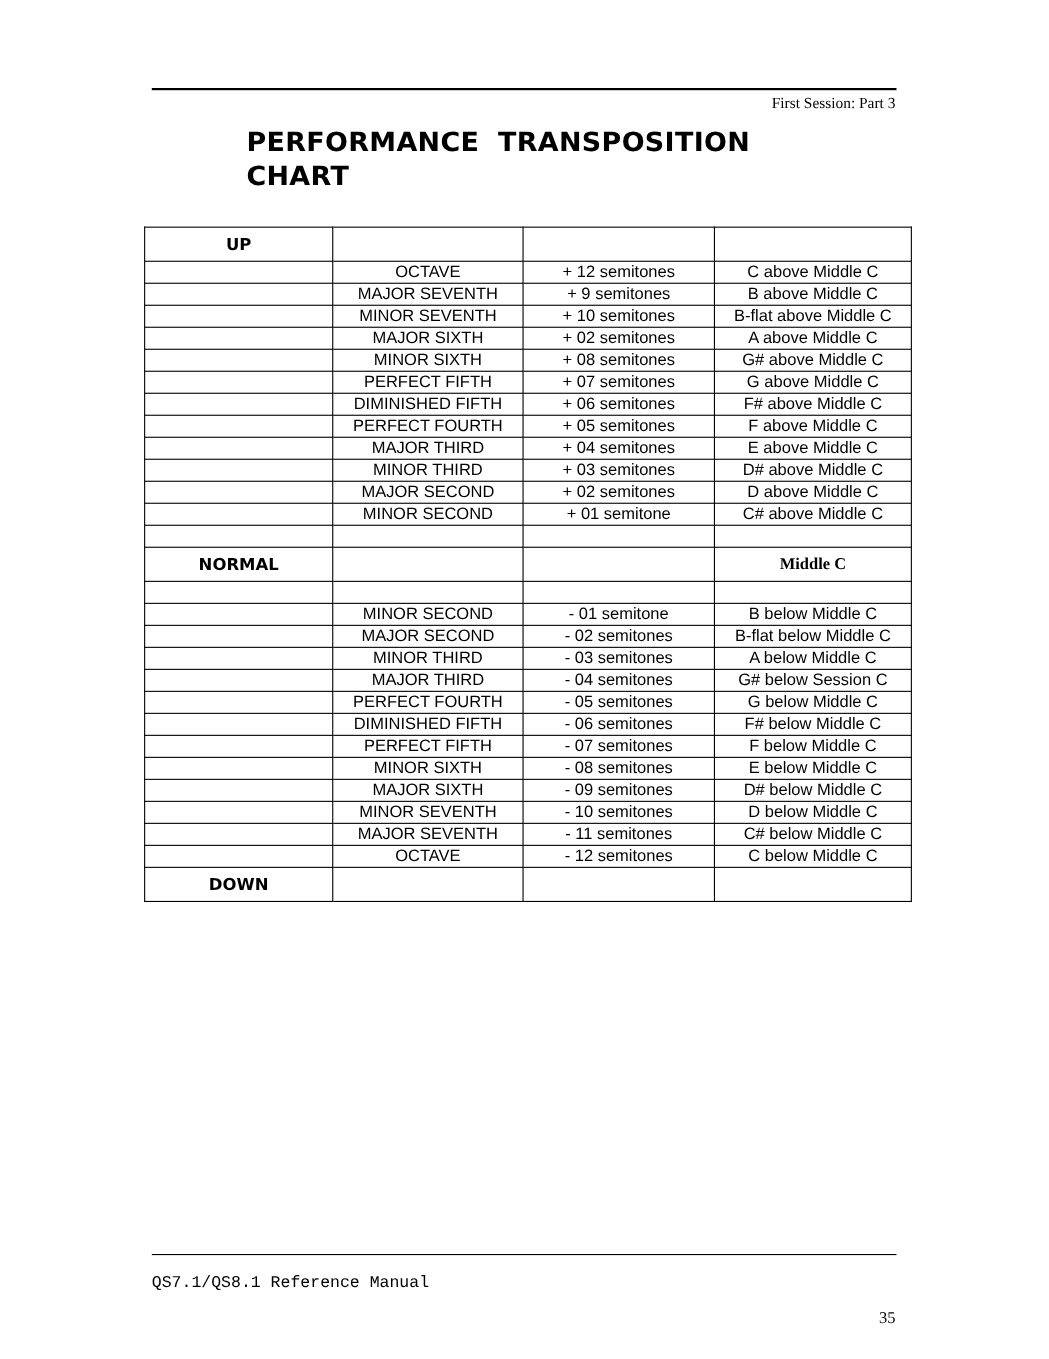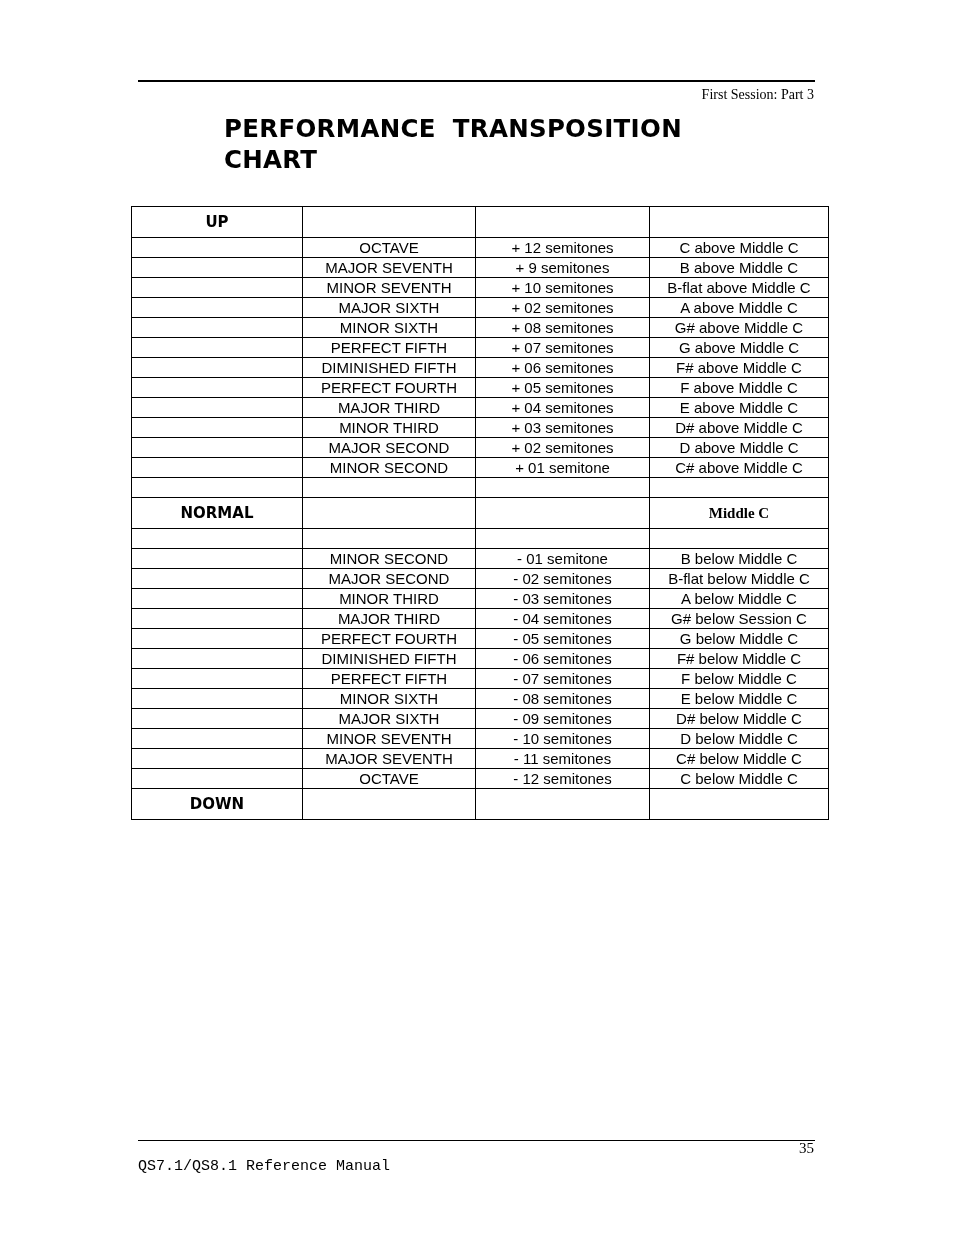--- a/index.html
+++ b/index.html
@@ -35,21 +35,21 @@
     font-family: Liberation Serif, serif; font-weight: bold; font-size: 19px;
   }
   .footer-rule {
     position: absolute; left: 138px; top: 1140px; width: 677px; height: 1px; background: #000;
   }
   .footer-left {
     position: absolute; left: 138px; top: 1158px;
     font-family: Liberation Mono, monospace; font-size: 15px;
   }
   .footer-right {
-    position: absolute; right: 140px; top: 1140px;
+    position: absolute; right: 140px; top: 1191px;
     font-family: "Liberation Serif", "DejaVu Serif", serif; font-size: 15px;
   }
 </style>
 </head>
 <body>
 
 <div class="header-text">First Session: Part 3</div>
 <div class="header-rule"></div>
 
 <div class="title">PERFORMANCE  TRANSPOSITION CHART</div>

